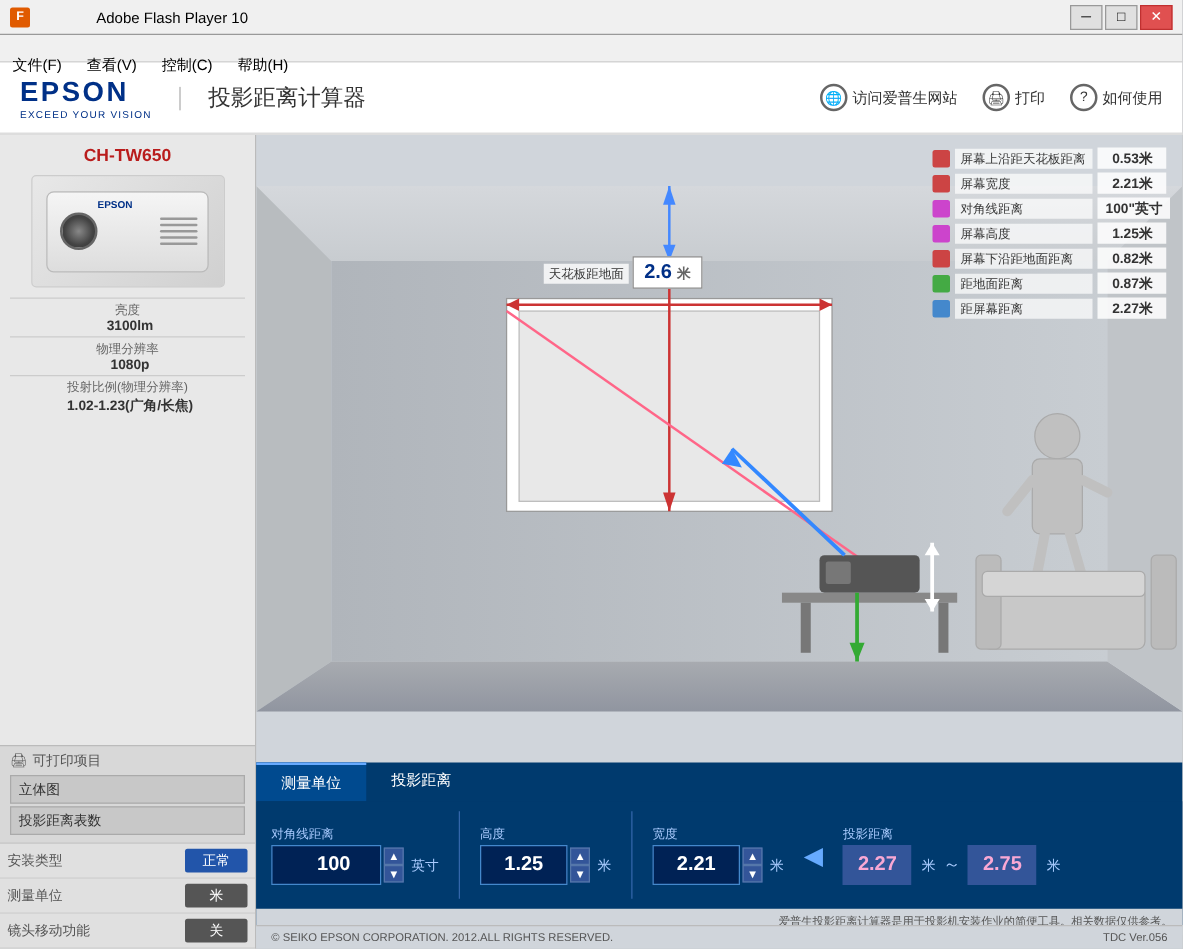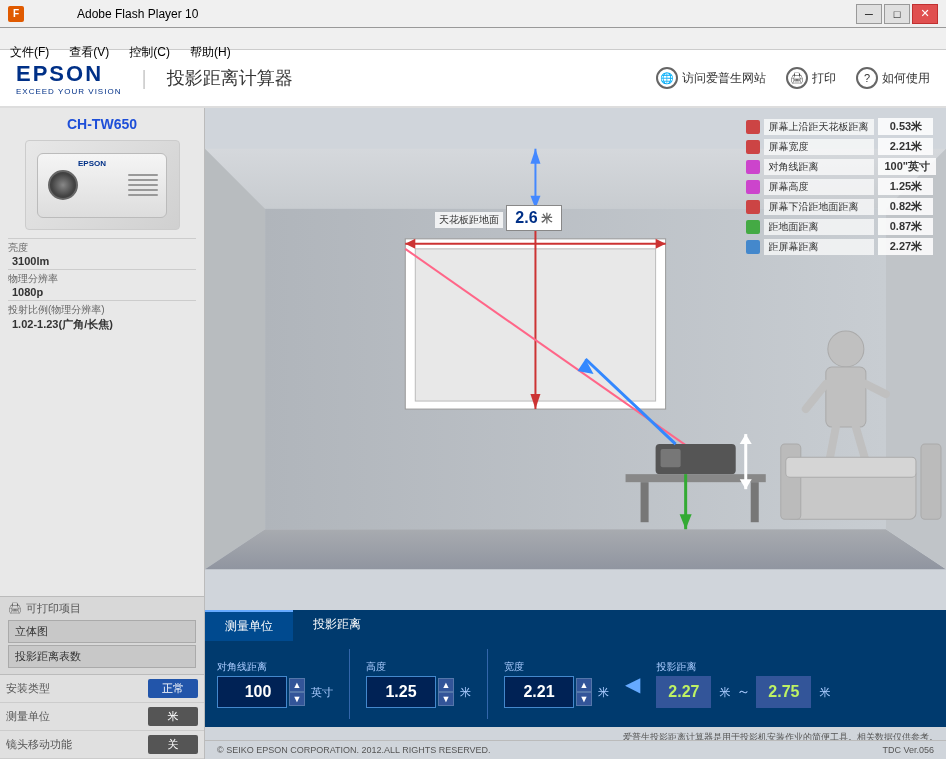--- a/index.html
+++ b/index.html
@@ -28,31 +28,31 @@
     .header-action-icon { width: 22px; height: 22px; border: 2px solid #666; border-radius: 50%; display: flex; align-items: center; justify-content: center; font-size: 11px; }
 
     
     #main { display: flex; height: calc(759px - 28px - 22px - 58px); }
 
     
     #sidebar { width: 205px; background: #e8e8e8; border-right: 1px solid #bbb; display: flex; flex-direction: column; overflow: hidden; flex-shrink: 0; }
     #sidebar-header { background: #555; color: white; padding: 6px 10px; display: flex; align-items: center; justify-content: space-between; font-size: 13px; }
     #sidebar-arrow { color: white; font-size: 12px; }
 
-    #projector-name { text-align: center; font-size: 14px; font-weight: bold; color: #1d4ed8; padding: 8px 4px 4px 4px; }
+    #projector-name { text-align: center; font-size: 14px; font-weight: bold; color: #b91c1c; padding: 8px 4px 4px 4px; }
     #projector-image-area { display: flex; justify-content: center; padding: 4px; }
     #projector-image { width: 155px; height: 90px; background: linear-gradient(135deg, #e8e8e8 0%, #d0d0d0 100%); border: 1px solid #ccc; border-radius: 4px; display: flex; align-items: center; justify-content: center; position: relative; overflow: hidden; }
     .proj-body { position: absolute; width: 130px; height: 65px; background: linear-gradient(180deg, #f5f5f5 0%, #ddd 100%); border-radius: 6px; border: 1px solid #bbb; display: flex; align-items: center; justify-content: center; }
     .proj-lens { width: 30px; height: 30px; background: radial-gradient(circle, #888 0%, #444 60%, #333 100%); border-radius: 50%; border: 2px solid #666; position: absolute; left: 10px; }
     .proj-vent { position: absolute; right: 8px; width: 30px; height: 50px; display: flex; flex-direction: column; gap: 3px; justify-content: center; }
     .vent-line { height: 2px; background: #999; border-radius: 1px; }
     .proj-logo { position: absolute; top: 5px; left: 40px; color: #003087; font-size: 8px; font-weight: bold; }
 
     #specs-area { padding: 4px 8px; flex: 1; }
-    .spec-group { margin-bottom: 2px; }
+    .spec-group { margin-bottom: 2px; text-align: center; }
     .spec-label { color: #666; font-size: 10px; border-top: 1px solid #ccc; padding-top: 2px; }
     .spec-value { color: #333; font-size: 11px; font-weight: bold; padding-left: 4px; }
 
     #printable-section { background: #d8d8d8; border-top: 1px solid #bbb; padding: 4px 8px; }
     #printable-header { display: flex; align-items: center; gap: 4px; color: #555; font-size: 11px; margin-bottom: 4px; }
     .printable-btn { background: #c8c8c8; border: 1px solid #aaa; padding: 3px 6px; font-size: 11px; color: #333; cursor: pointer; margin-bottom: 2px; width: 100%; text-align: left; }
 
     #controls-area { border-top: 1px solid #bbb; }
     .control-row { display: flex; align-items: center; height: 28px; border-bottom: 1px solid #ccc; padding: 0 6px; background: #e0e0e0; }
     .control-label { color: #555; font-size: 11px; flex: 1; }
@@ -92,21 +92,21 @@
     .input-group-label { color: #aaccff; font-size: 10px; margin-bottom: 2px; }
     .input-with-stepper { display: flex; align-items: center; gap: 2px; }
     .num-input { background: #002255; border: 1px solid #4488cc; color: white; font-size: 16px; font-weight: bold; text-align: center; padding: 4px 8px; min-width: 60px; height: 32px; }
     .stepper-btns { display: flex; flex-direction: column; }
     .stepper-btn { width: 16px; height: 14px; background: #335599; border: 1px solid #5577aa; color: white; font-size: 9px; cursor: pointer; display: flex; align-items: center; justify-content: center; }
     .unit-label { color: #aaccff; font-size: 11px; margin-left: 4px; }
 
     .divider-arrow { color: #66aaff; font-size: 20px; margin: 0 8px; }
 
     .range-display { display: flex; align-items: center; gap: 4px; }
-    .range-value { background: #335599; color: #bef264; font-size: 16px; font-weight: bold; padding: 4px 10px; min-width: 55px; text-align: center; height: 32px; display: flex; align-items: center; justify-content: center; }
+    .range-value { background: #335599; color: #f9a8d4; font-size: 16px; font-weight: bold; padding: 4px 10px; min-width: 55px; text-align: center; height: 32px; display: flex; align-items: center; justify-content: center; }
     .range-sep { color: #aaccff; font-size: 14px; margin: 0 2px; }
 
     #bottom-footer { background: #d0d5db; padding: 4px 8px; font-size: 9px; color: #555; text-align: right; }
     #copyright { background: #d0d5db; padding: 4px 12px; font-size: 9px; color: #555; display: flex; justify-content: space-between; border-top: 1px solid #bbb; }
 
     
     .vert-separator { width: 1px; background: #3366aa; height: 70px; margin: 0 8px; }
   </style>
 </head>
 <body>
@@ -350,21 +350,21 @@
       <div id="bottom-tabs">
         <div class="bottom-tab active">测量单位</div>
         <div class="bottom-tab">投影距离</div>
       </div>
 
       <div id="bottom-content">
 
         <div class="input-group">
           <div class="input-group-label">对角线距离</div>
           <div class="input-with-stepper">
-            <input type="text" class="num-input" style="width: 70px; padding-left: 20px;" value="100">
+            <input type="text" class="num-input" style="width: 88px; padding-left: 20px;" value="100">
             <div class="stepper-btns">
               <button class="stepper-btn">▲</button>
               <button class="stepper-btn">▼</button>
             </div>
             <span class="unit-label">英寸</span>
           </div>
         </div>
 
         <div class="vert-separator"></div>
 

